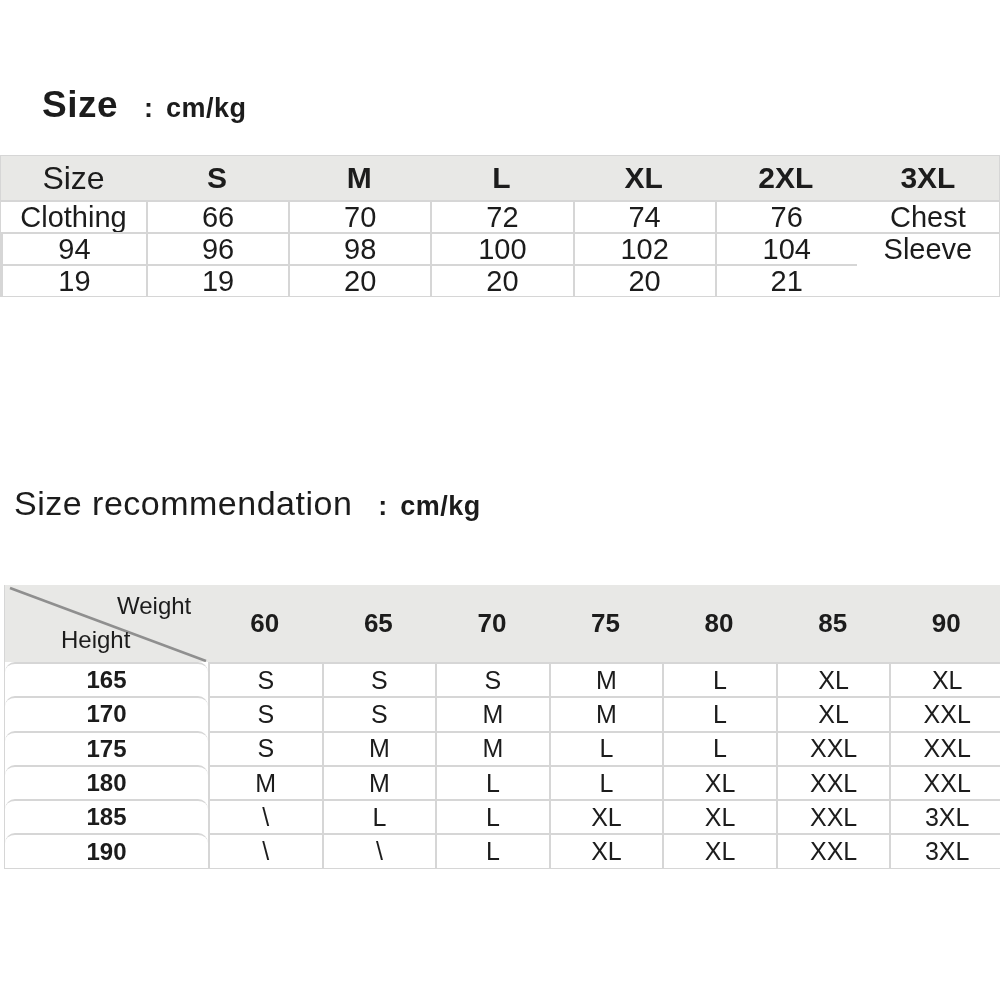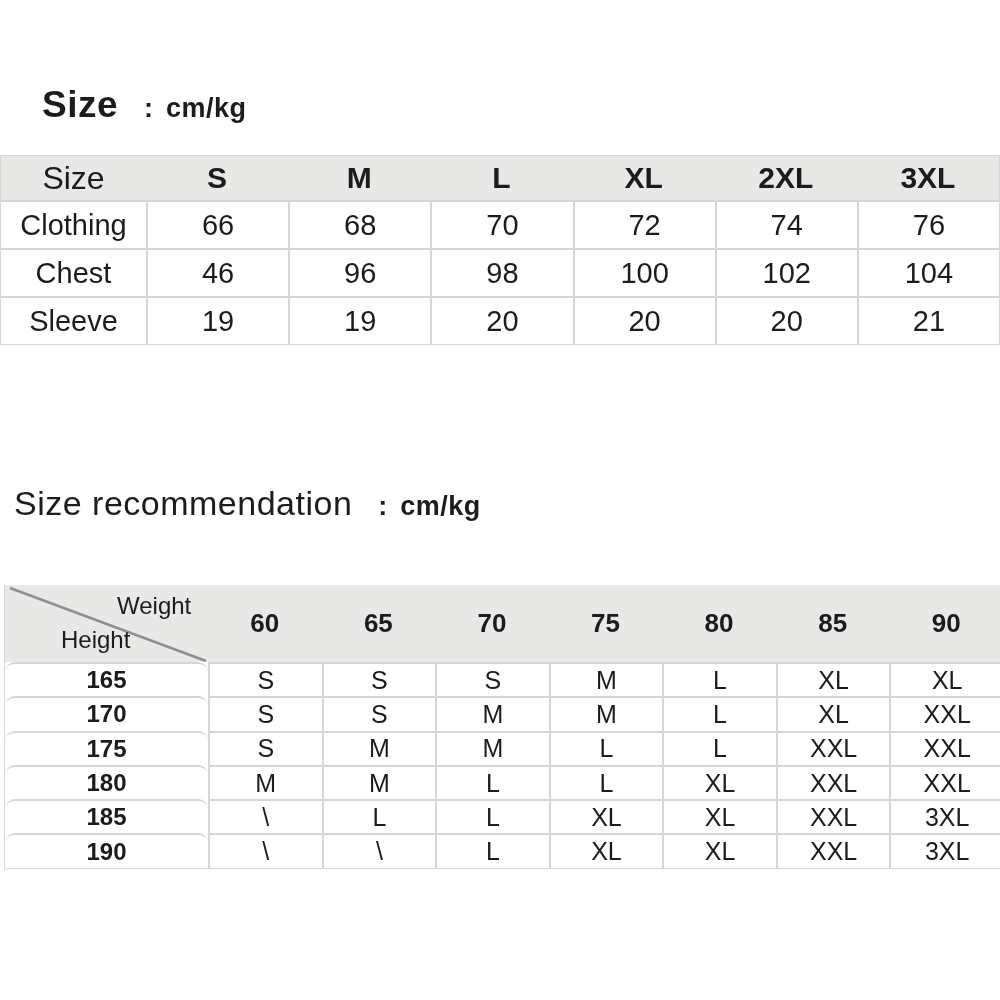--- a/index.html
+++ b/index.html
@@ -29,21 +29,21 @@
     display:grid;grid-template-columns:145px repeat(6,1fr);
     border:1px solid var(--border);
   }
   #table1 .h{
     height:44px;background:var(--header-bg);
     display:flex;align-items:center;justify-content:center;box-sizing:border-box;
   }
   #table1 .h.size-h{font-size:32px;font-weight:400;}
   #table1 .h.col-h{font-size:30px;font-weight:700;}
   #table1 .c{
-    height:48px;display:flex;align-items:center;justify-content:center;
+    height:32px;display:flex;align-items:center;justify-content:center;
     box-sizing:border-box;border-top:2px solid var(--border);
     font-size:29px;font-weight:400;background:#fff;
   }
   #table1 .c.bl{border-left:2px solid var(--border);}
 
   
   #table2{
     position:absolute;top:585px;left:4px;width:1000px;box-sizing:border-box;
     display:grid;grid-template-columns:203px repeat(7,1fr);
     border:1px solid var(--border);border-top:none;
@@ -82,28 +82,27 @@
   <div class="h size-h">Size</div>
   <div class="h col-h">S</div>
   <div class="h col-h">M</div>
   <div class="h col-h">L</div>
   <div class="h col-h">XL</div>
   <div class="h col-h">2XL</div>
   <div class="h col-h">3XL</div>
 
   <div class="c">Clothing</div>
   <div class="c bl">66</div>
-  <div class="c bl">68</div>
   <div class="c bl">70</div>
   <div class="c bl">72</div>
   <div class="c bl">74</div>
   <div class="c bl">76</div>
 
   <div class="c">Chest</div>
-  <div class="c bl">46</div>
+  <div class="c bl">94</div>
   <div class="c bl">96</div>
   <div class="c bl">98</div>
   <div class="c bl">100</div>
   <div class="c bl">102</div>
   <div class="c bl">104</div>
 
   <div class="c">Sleeve</div>
   <div class="c bl">19</div>
   <div class="c bl">19</div>
   <div class="c bl">20</div>

